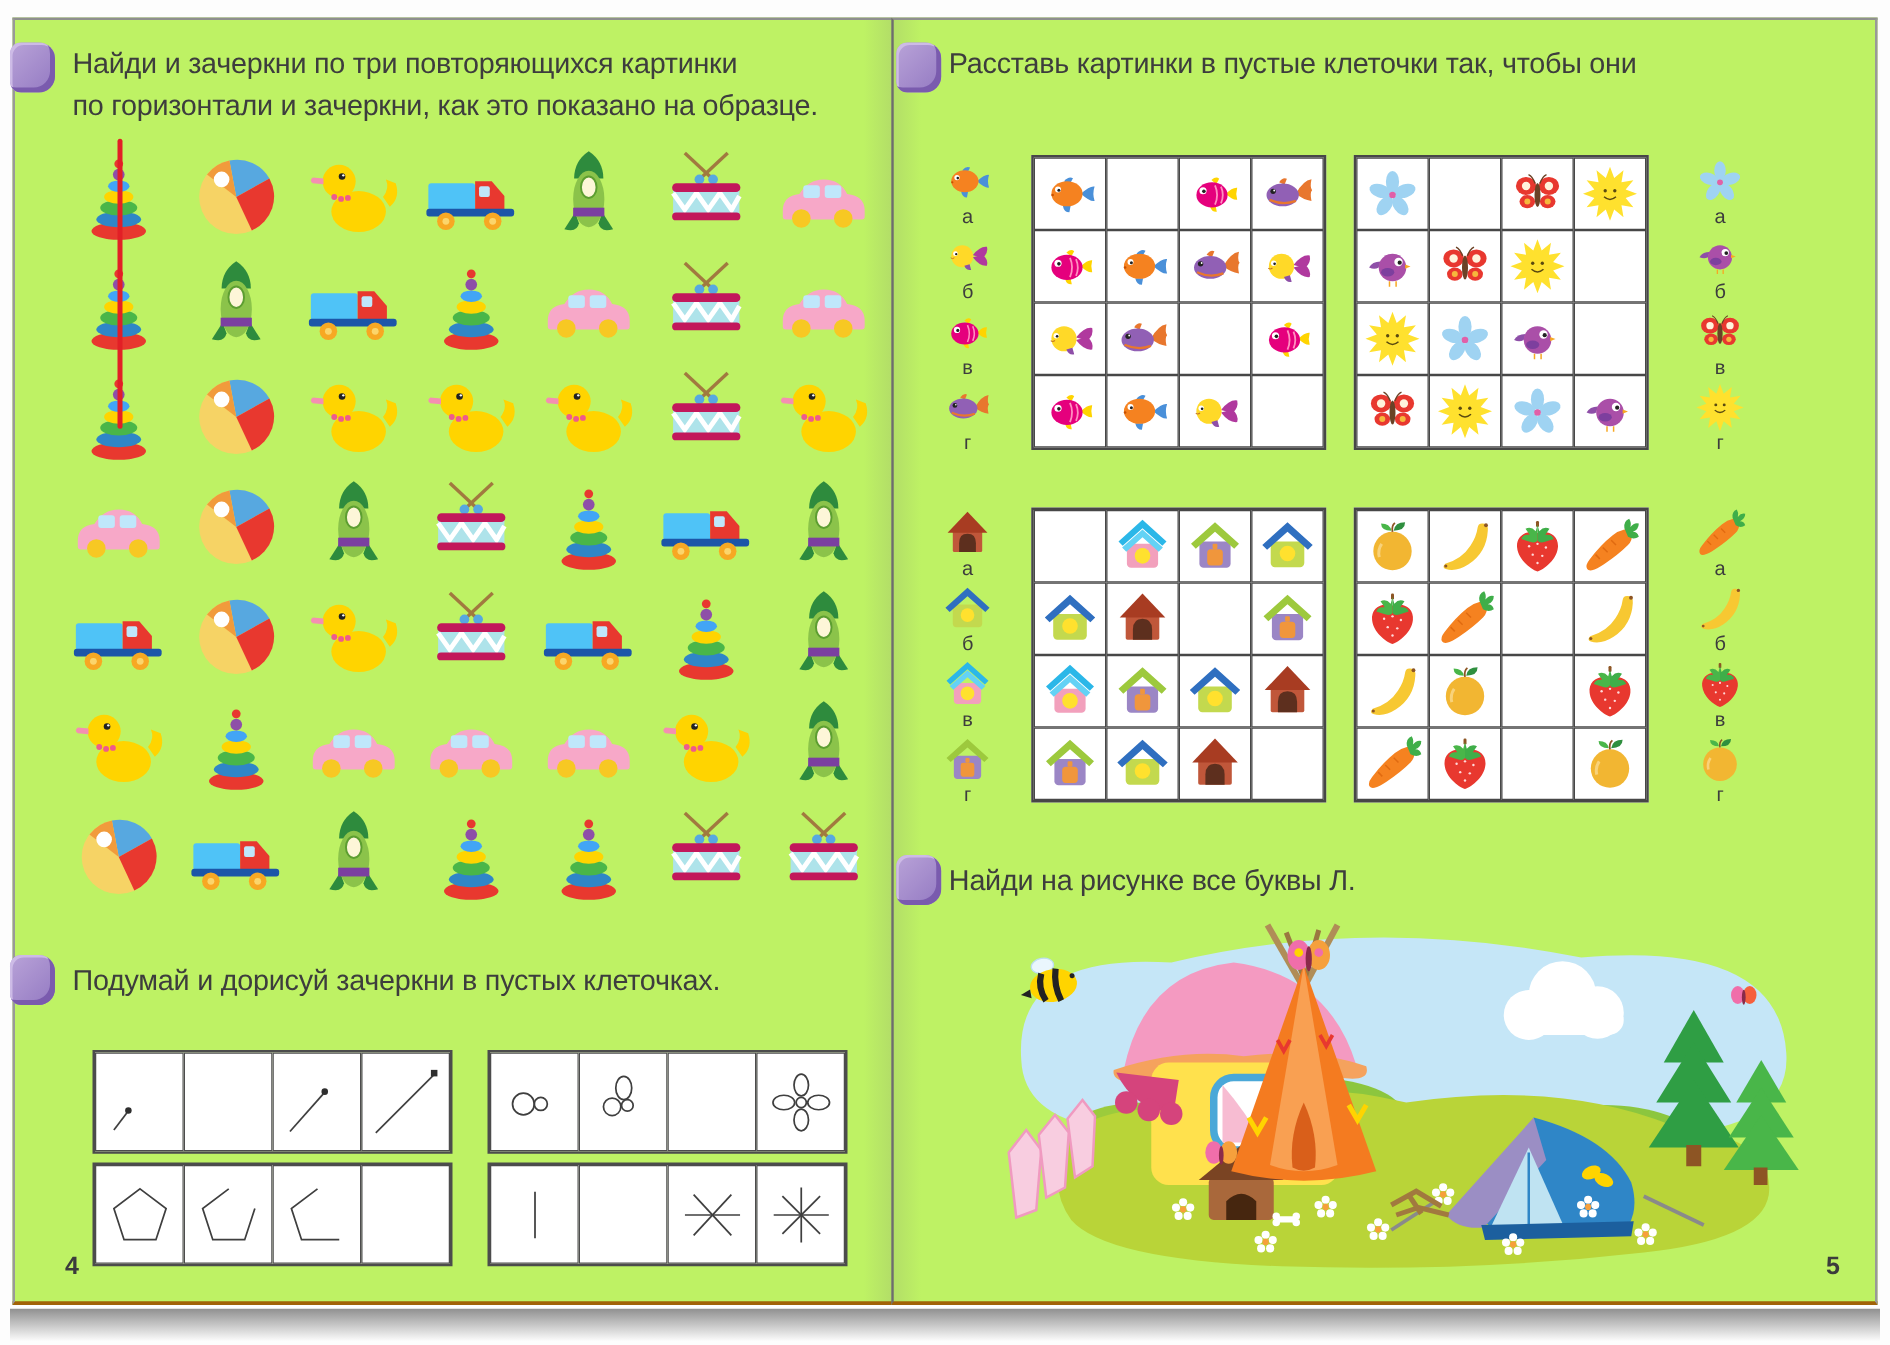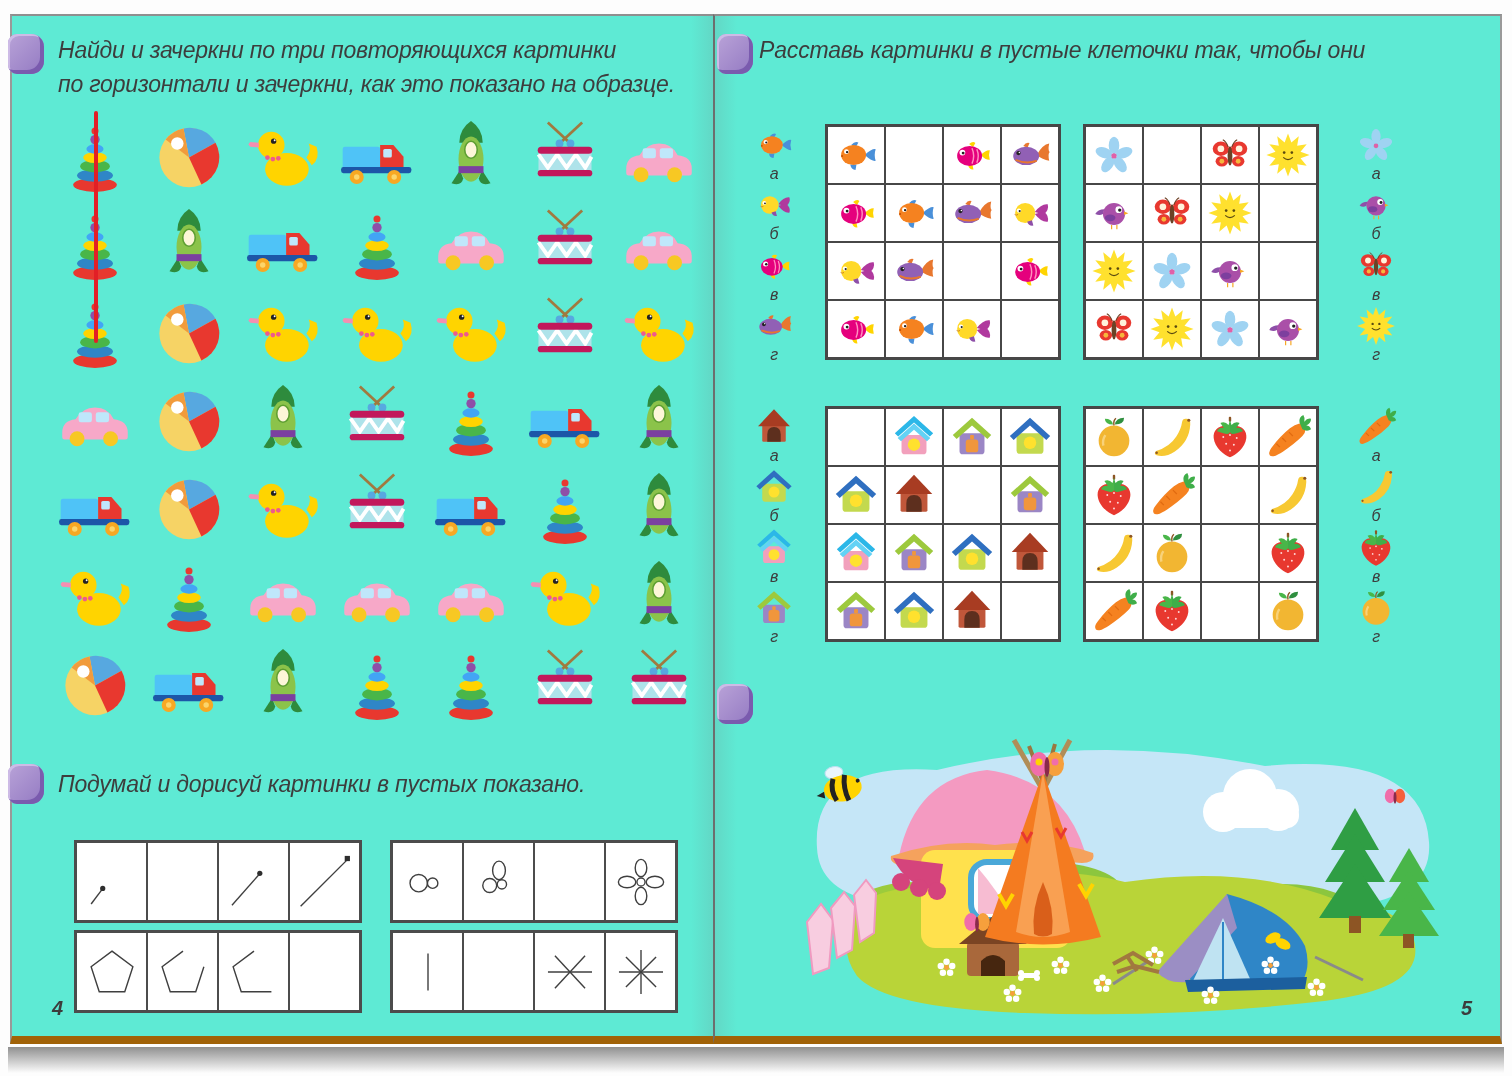--- a/index.html
+++ b/index.html
@@ -1,19 +1,19 @@
 <!DOCTYPE html>
 <html><head>
 <meta charset="utf-8">
 <style>
   html,body{margin:0;padding:0;background:#fdfdfd;width:1512px;height:1076px;overflow:hidden;
             font-family:"Liberation Sans",sans-serif;}
   .book{position:absolute;left:10px;top:14px;width:1492px;height:1030px;display:flex;}
-  .page{position:relative;background:#5eead4;box-sizing:border-box;border-top:2px solid #8f8f8f;
-        border-bottom:8px solid #a16207;font-style:italic;}
+  .page{position:relative;background:#bef264;box-sizing:border-box;border-top:2px solid #8f8f8f;
+        border-bottom:3px solid #a16207;}
   .page-left{width:738px;border-left:2px solid #999;}
   .page-right{width:828px;border-left:2px solid #6d6d6d;border-right:2px solid #999;}
   .page-left::after{content:'';position:absolute;top:0;right:0;width:22px;height:100%;
         background:linear-gradient(to right,rgba(120,120,120,0),rgba(120,120,120,.16));pointer-events:none;}
   .page-right::before{content:'';position:absolute;top:0;left:0;width:22px;height:100%;
         background:linear-gradient(to left,rgba(120,120,120,0),rgba(120,120,120,.16));pointer-events:none;}
   .book-shadow{position:absolute;left:8px;top:1047px;width:1496px;height:26px;
         background:linear-gradient(to bottom,#909090,rgba(250,250,250,0));}
   .task-bullet{position:absolute;width:36px;height:40px;background:linear-gradient(135deg,#b9a3d8,#9379c2);
         border-radius:9px 13px 13px 9px;box-shadow:inset -4px -4px 0 #7a5bae, inset 2px 2px 0 #cdbbe6;}
@@ -566,21 +566,21 @@
         </div>
         <div class="toy-cell">
           <svg class="toy-svg">
             <use href="#icon-drum"></use>
           </svg>
         </div>
       </div>
     <div class="cross-line"></div>
 
     <div class="task-bullet" style="left:-4px;top:748px"></div>
-    <div class="task-title" style="left:46px;top:751px">Подумай и дорисуй картинки в пустых показано.</div>
+    <div class="task-title" style="left:46px;top:751px">Подумай и дорисуй зачеркни в пустых клеточках.</div>
 
     <div class="pattern-groups">
         <div class="pat-group">
           <div class="pat-cell">
             <svg class="pat-svg">
               <use href="#pat-diag-dot-1"></use>
             </svg>
           </div>
           <div class="pat-cell"></div>
           <div class="pat-cell">
@@ -1048,20 +1048,21 @@
               <svg class="legend-svg">
                 <use href="#icon-apple"></use>
               </svg>
               <div class="legend-label">г</div>
             </div>
           </div>
         </div>
       </div>
 
     <div class="task-bullet" style="left:2px;top:668px"></div>
+    <div class="task-title" style="left:44px;top:671px">Найди на рисунке все буквы Л.</div>
 
     <div class="scene-wrap">
       <svg viewBox="0 0 648 296" width="648" height="296">
         <path d="M22,118 Q16,32 142,40 Q300,2 470,36 Q628,22 634,112 Q638,166 558,176 L84,172 Q24,162 22,118 z" fill="#c5e6f7"></path>
         <g fill="#fff">
           <circle cx="428" cy="82" r="20"></circle>
             <circle cx="455" cy="66" r="27"></circle>
             <circle cx="483" cy="80" r="21"></circle>
           <rect x="410" y="74" width="94" height="24" rx="12"></rect>
         </g>

